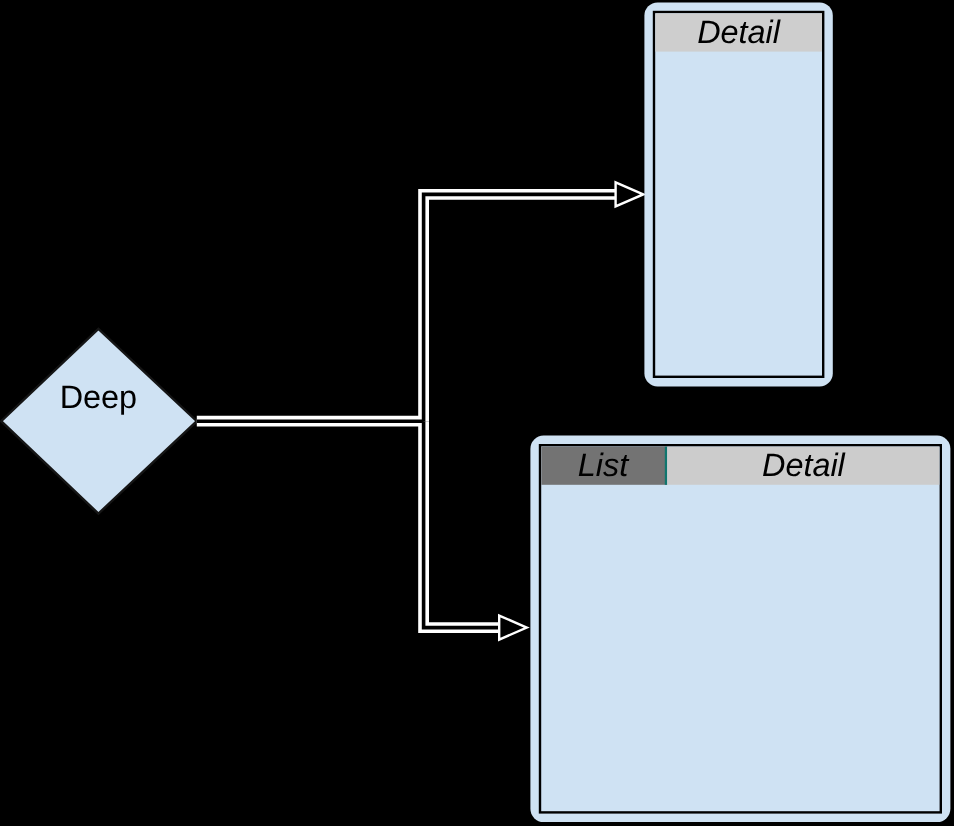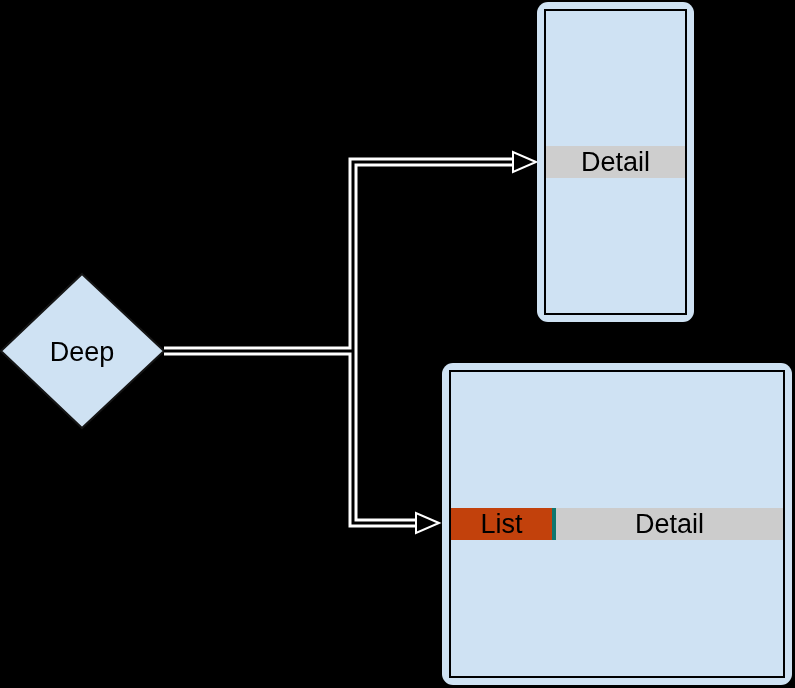--- a/index.html
+++ b/index.html
@@ -35,53 +35,54 @@
   }
   .node-list-detail {
     left: 442px; top: 363px;
     width: 350px; height: 322px;
   }
   .node-inner {
     box-sizing: border-box;
     width: 100%; height: 100%;
     border: 2px solid #000000;
     display: flex;
-    align-items: center;
+    align-items: flex-start;
     overflow: hidden;
+    font-style: italic;
   }
   .pane {
     display: flex;
     align-items: center;
     justify-content: center;
     box-sizing: border-box;
   }
   .pane-detail-top {
     width: 100%;
     background: #cecece;
   }
   .pane-list {
     width: 105px;
     flex: 0 0 105px;
-    background: #c2410c;
-    border-right: 4px solid #0f766e;
+    background: #737373;
+    border-right: 2px solid #0f766e;
   }
   .pane-detail-bottom {
     flex: 1 1 auto;
     background: #cccccc;
   }
   .node-label {
     font-size: 27px;
     line-height: 1.2;
     color: #000000;
     text-align: center;
     white-space: nowrap;
   }
   .diamond-label {
     position: absolute;
-    left: 22px; top: 335px;
+    left: 22px; top: 314px;
     width: 120px;
     text-align: center;
     font-size: 27px;
     line-height: 34px;
     color: #000000;
   }
   .diamond-label span { display: block; }
 </style>
 </head>
 <body>

